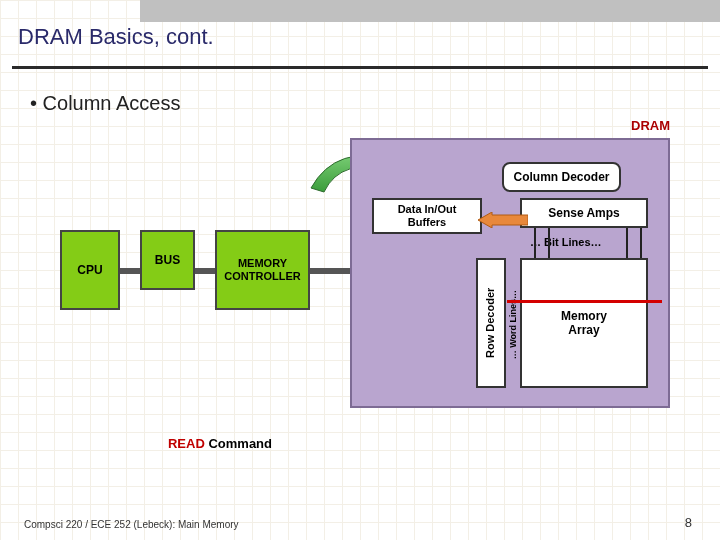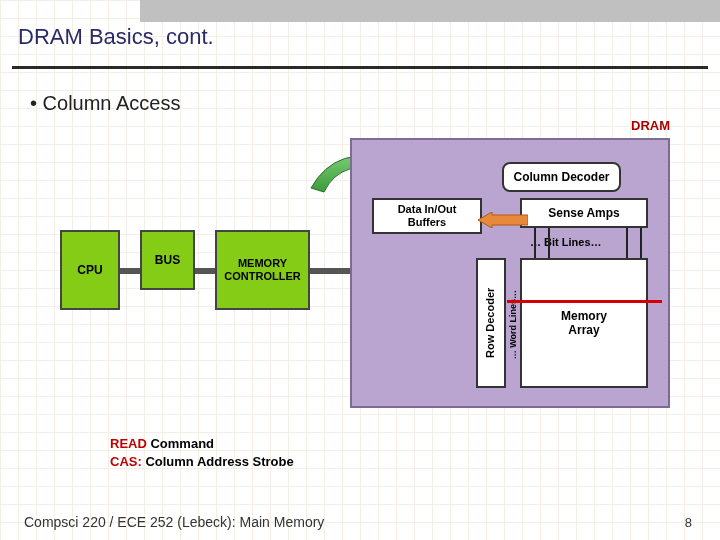--- a/index.html
+++ b/index.html
@@ -45,21 +45,21 @@
     position: absolute;
     top: 92px; left: 30px;
     font-family: "Comic Sans MS", cursive, sans-serif;
     font-size: 20px; color: #222;
     z-index: 2;
   }
   .footer {
     position: absolute;
     bottom: 10px; left: 24px;
     font-family: "Comic Sans MS", cursive, sans-serif;
-    font-size: 14px; color: #333;
+    font-size: 10px; color: #333;
     z-index: 2;
   }
   .pageno {
     position: absolute;
     bottom: 10px; right: 28px;
     font-family: "Comic Sans MS", cursive, sans-serif;
     font-size: 13px; color: #333;
     z-index: 2;
   }
   
@@ -158,21 +158,21 @@
   .asterisks {
     position: absolute;
     left: 424px; top: 66px;
     font-size: 12px; font-weight: bold; color: #a00;
   }
   
   .caption {
     position: absolute;
     left: 50px; top: 305px;
     width: 220px;
-    text-align: left;
+    text-align: center;
     font-size: 13px; font-weight: bold;
     line-height: 1.4;
   }
   .caption .red { color: #c00000; }
   .caption .blk-text { color: #000; }
   
   .conn { position: absolute; background: #555; }
 </style>
 </head>
 <body>
@@ -231,20 +231,17 @@
 
     <svg class="orange-arrow" viewBox="0 0 50 16">
       <path d="M50 3 L14 3 L14 0 L0 8 L14 16 L14 13 L50 13 Z" fill="#e8883b" stroke="#b05a12" stroke-width="1"></path>
     </svg>
   </div>
 
   <div class="caption">
     <div>
       <span class="red">READ</span><span class="blk-text"> Command</span>
     </div>
-    <div>
-      <span class="red">CAS:</span><span class="blk-text"> Column Address Strobe</span>
-    </div>
   </div>
 </div>
 
 <div class="footer">Compsci 220 / ECE 252 (Lebeck): Main Memory</div>
 <div class="pageno">8</div>
 
 </body></html>

